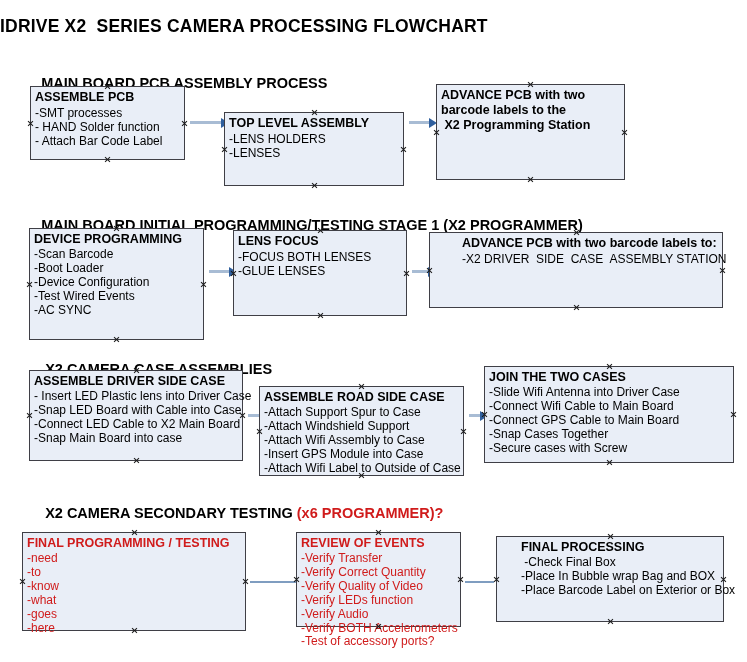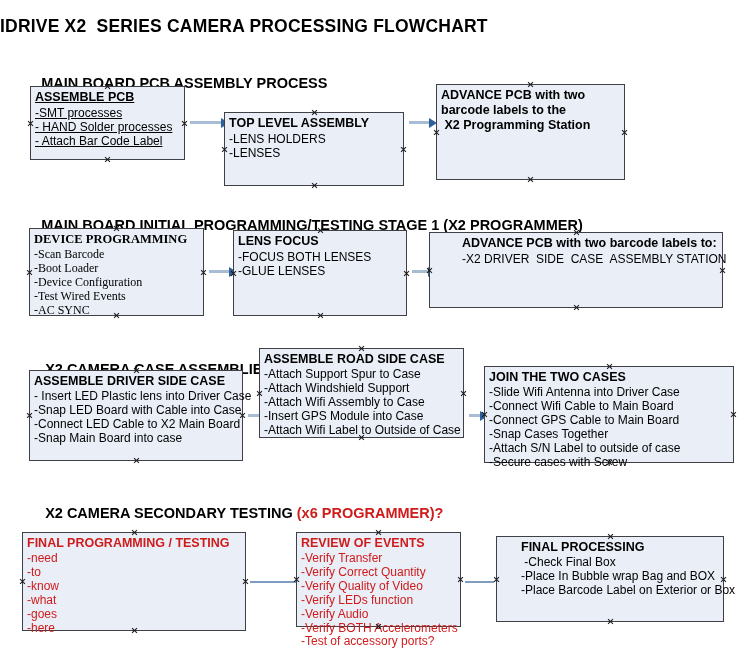--- a/index.html
+++ b/index.html
@@ -112,24 +112,24 @@
 <body>
 
 <div class="canvas">
 
   <div class="doc-title">IDRIVE X2  SERIES CAMERA PROCESSING FLOWCHART</div>
 
   <div class="section-title" style="top:59px; left:25px;">
     <span>MAIN BOARD PCB ASSEMBLY PROCESS</span>
   </div>
 
-  <div class="node" style="left:30px; top:86px; width:155px; height:74px;text-decoration:underline;">
+  <div class="node" style="left:30px; top:86px; width:155px; height:74px;">
     <div class="hd">ASSEMBLE PCB</div>
     <div class="ln">-SMT processes</div>
-    <div class="ln">- HAND Solder processes</div>
+    <div class="ln">- HAND Solder function</div>
     <div class="ln">- Attach Bar Code Label</div>
     <span class="handle h-top"></span>
     <span class="handle h-bottom"></span>
     <span class="handle h-left"></span>
     <span class="handle h-right"></span>
   </div>
 
   <div class="conn" style="left:190px; top:121px; width:32px;">
     <span class="head"></span>
   </div>
@@ -155,21 +155,21 @@
     <span class="handle h-top"></span>
     <span class="handle h-bottom"></span>
     <span class="handle h-left"></span>
     <span class="handle h-right"></span>
   </div>
 
   <div class="section-title" style="top:201px; left:25px;">
     <span>MAIN BOARD INITIAL PROGRAMMING/TESTING STAGE 1 (X2 PROGRAMMER)</span>
   </div>
 
-  <div class="node" style="left:29px; top:228px; width:175px; height:88px;font-family:Liberation Serif, serif;">
+  <div class="node" style="left:29px; top:228px; width:175px; height:112px;">
     <div class="hd">DEVICE PROGRAMMING</div>
     <div class="ln tight">-Scan Barcode</div>
     <div class="ln tight">-Boot Loader</div>
     <div class="ln tight">-Device Configuration</div>
     <div class="ln tight">-Test Wired Events</div>
     <div class="ln tight">-AC SYNC</div>
     <span class="handle h-top"></span>
     <span class="handle h-bottom"></span>
     <span class="handle h-left"></span>
     <span class="handle h-right"></span>
@@ -215,21 +215,21 @@
     <span class="handle h-top"></span>
     <span class="handle h-bottom"></span>
     <span class="handle h-left"></span>
     <span class="handle h-right"></span>
   </div>
 
   <div class="conn" style="left:248px; top:414px; width:12px;">
     <span class="head"></span>
   </div>
 
-  <div class="node" style="left:259px; top:348px; width:205px; height:90px;">
+  <div class="node" style="left:259px; top:386px; width:205px; height:90px;">
     <div class="hd">ASSEMBLE ROAD SIDE CASE</div>
     <div class="ln tight">-Attach Support Spur to Case</div>
     <div class="ln tight">-Attach Windshield Support</div>
     <div class="ln tight">-Attach Wifi Assembly to Case</div>
     <div class="ln tight">-Insert GPS Module into Case</div>
     <div class="ln tight">-Attach Wifi Label to Outside of Case</div>
     <span class="handle h-top"></span>
     <span class="handle h-bottom"></span>
     <span class="handle h-left"></span>
     <span class="handle h-right"></span>
@@ -238,21 +238,20 @@
   <div class="conn" style="left:469px; top:414px; width:12px;">
     <span class="head"></span>
   </div>
 
   <div class="node" style="left:484px; top:366px; width:250px; height:97px;">
     <div class="hd">JOIN THE TWO CASES</div>
     <div class="ln tight">-Slide Wifi Antenna into Driver Case</div>
     <div class="ln tight">-Connect Wifi Cable to Main Board</div>
     <div class="ln tight">-Connect GPS Cable to Main Board</div>
     <div class="ln tight">-Snap Cases Together</div>
-    <div class="ln tight">-Attach S/N Label to outside of case</div>
     <div class="ln tight">-Secure cases with Screw</div>
     <span class="handle h-top"></span>
     <span class="handle h-bottom"></span>
     <span class="handle h-left"></span>
     <span class="handle h-right"></span>
   </div>
 
   <div class="section-title" style="top:489px; left:29px;text-align:center;">
     <span>X2 CAMERA SECONDARY TESTING </span><span class="accent">(x6 PROGRAMMER)?</span>
   </div>

